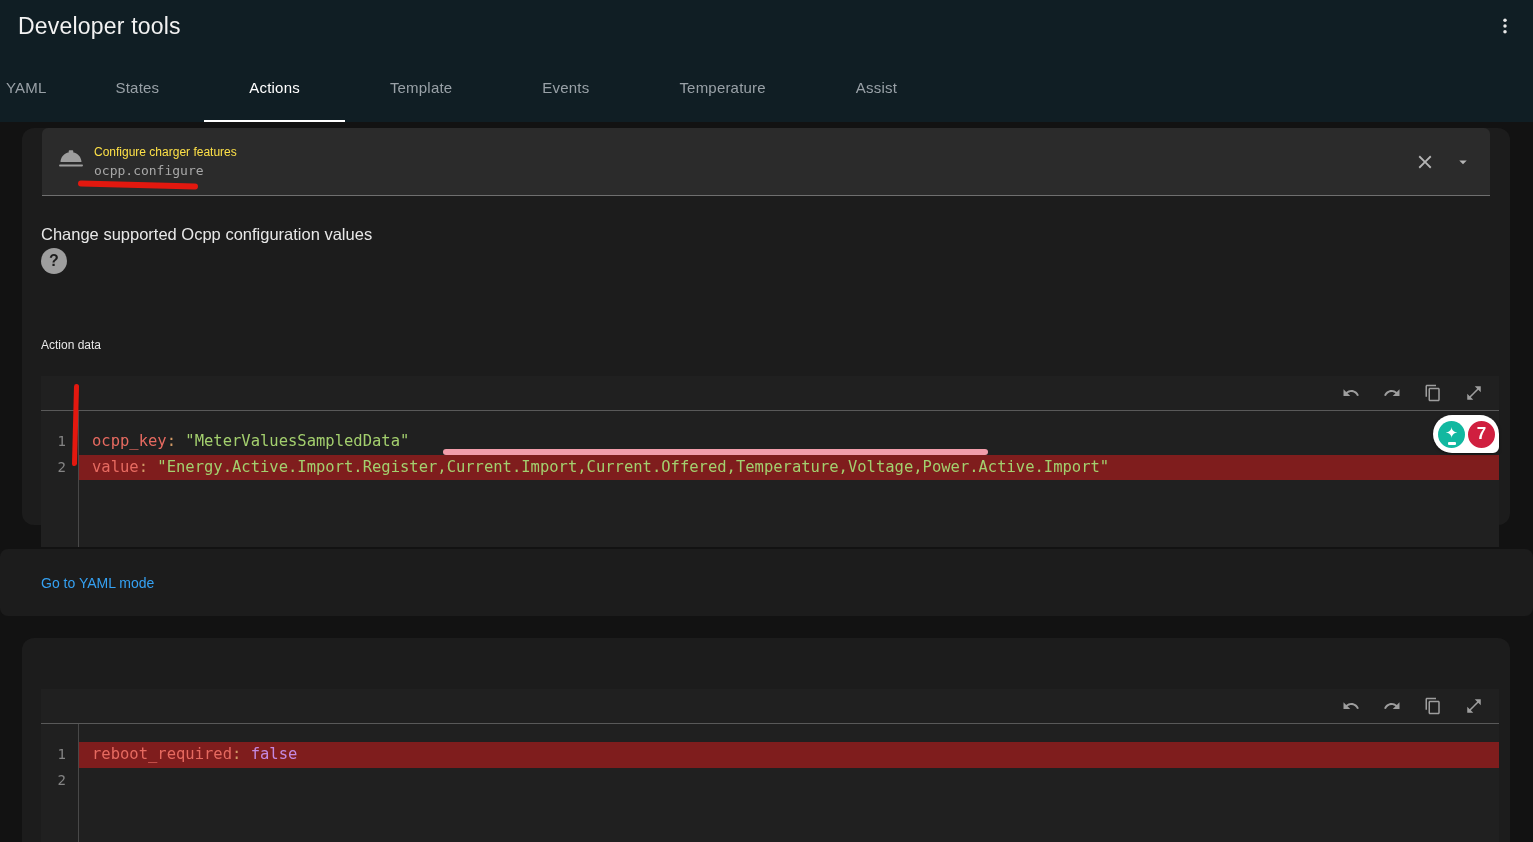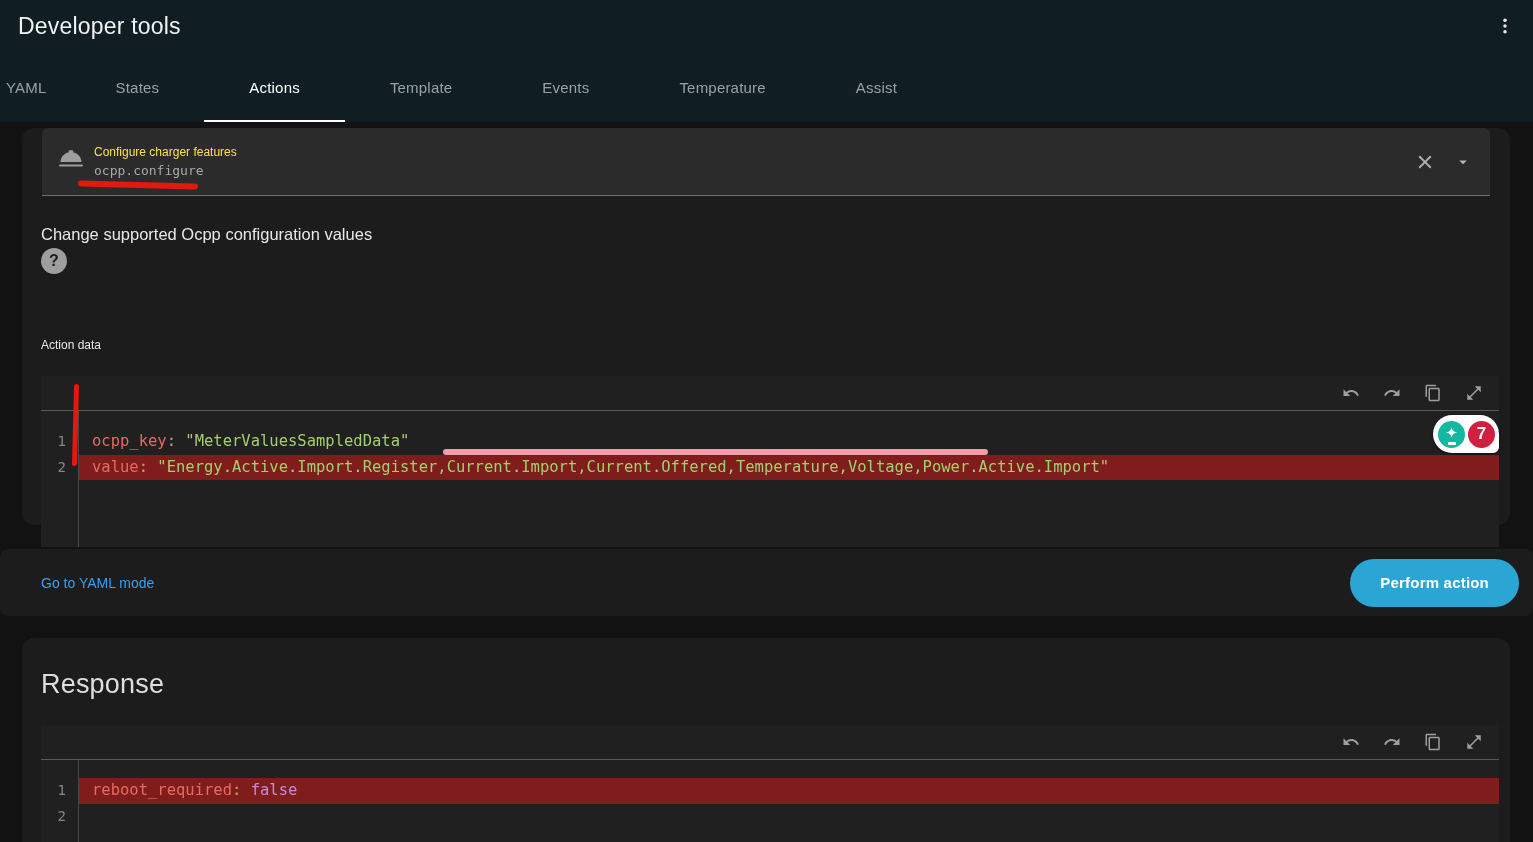--- a/index.html
+++ b/index.html
@@ -171,25 +171,23 @@
         <div class="codecol">
           <div class="code-line"><span class="tk-key">ocpp_key</span><span class="tk-colon">: </span><span class="tk-str">"MeterValuesSampledData"</span></div>
           <div class="code-line active"><span class="tk-key">value</span><span class="tk-colon">: </span><span class="tk-str">"Energy.Active.Import.Register,Current.Import,Current.Offered,Temperature,Voltage,Power.Active.Import"</span></div>
         </div>
       </div>
     </div>
   </section>
 
   <div class="footerbar">
     <a class="yaml-link">Go to YAML mode</a>
-    <button class="perform">Perform action</button>
   </div>
 
   <section class="card response-card">
-    <h2>Response</h2>
     <div class="editor ed-response">
       <div class="ed-toolbar">
         <button class="ed-btn">
             <svg viewBox="0 0 24 24">
               <path d="M12.5 8c-2.65 0-5.05.99-6.9 2.6L2 7v9h9l-3.62-3.62c1.39-1.16 3.16-1.88 5.12-1.88 3.54 0 6.55 2.31 7.6 5.5l2.37-.78C21.08 11.03 17.15 8 12.5 8z"></path>
             </svg>
           </button>
         <button class="ed-btn">
             <svg viewBox="0 0 24 24">
               <path d="M18.4 10.6C16.55 8.99 14.15 8 11.5 8c-4.65 0-8.58 3.03-9.96 7.22L3.9 16c1.05-3.19 4.06-5.5 7.6-5.5 1.95 0 3.73.72 5.12 1.88L13 16h9V7l-3.6 3.6z"></path>

